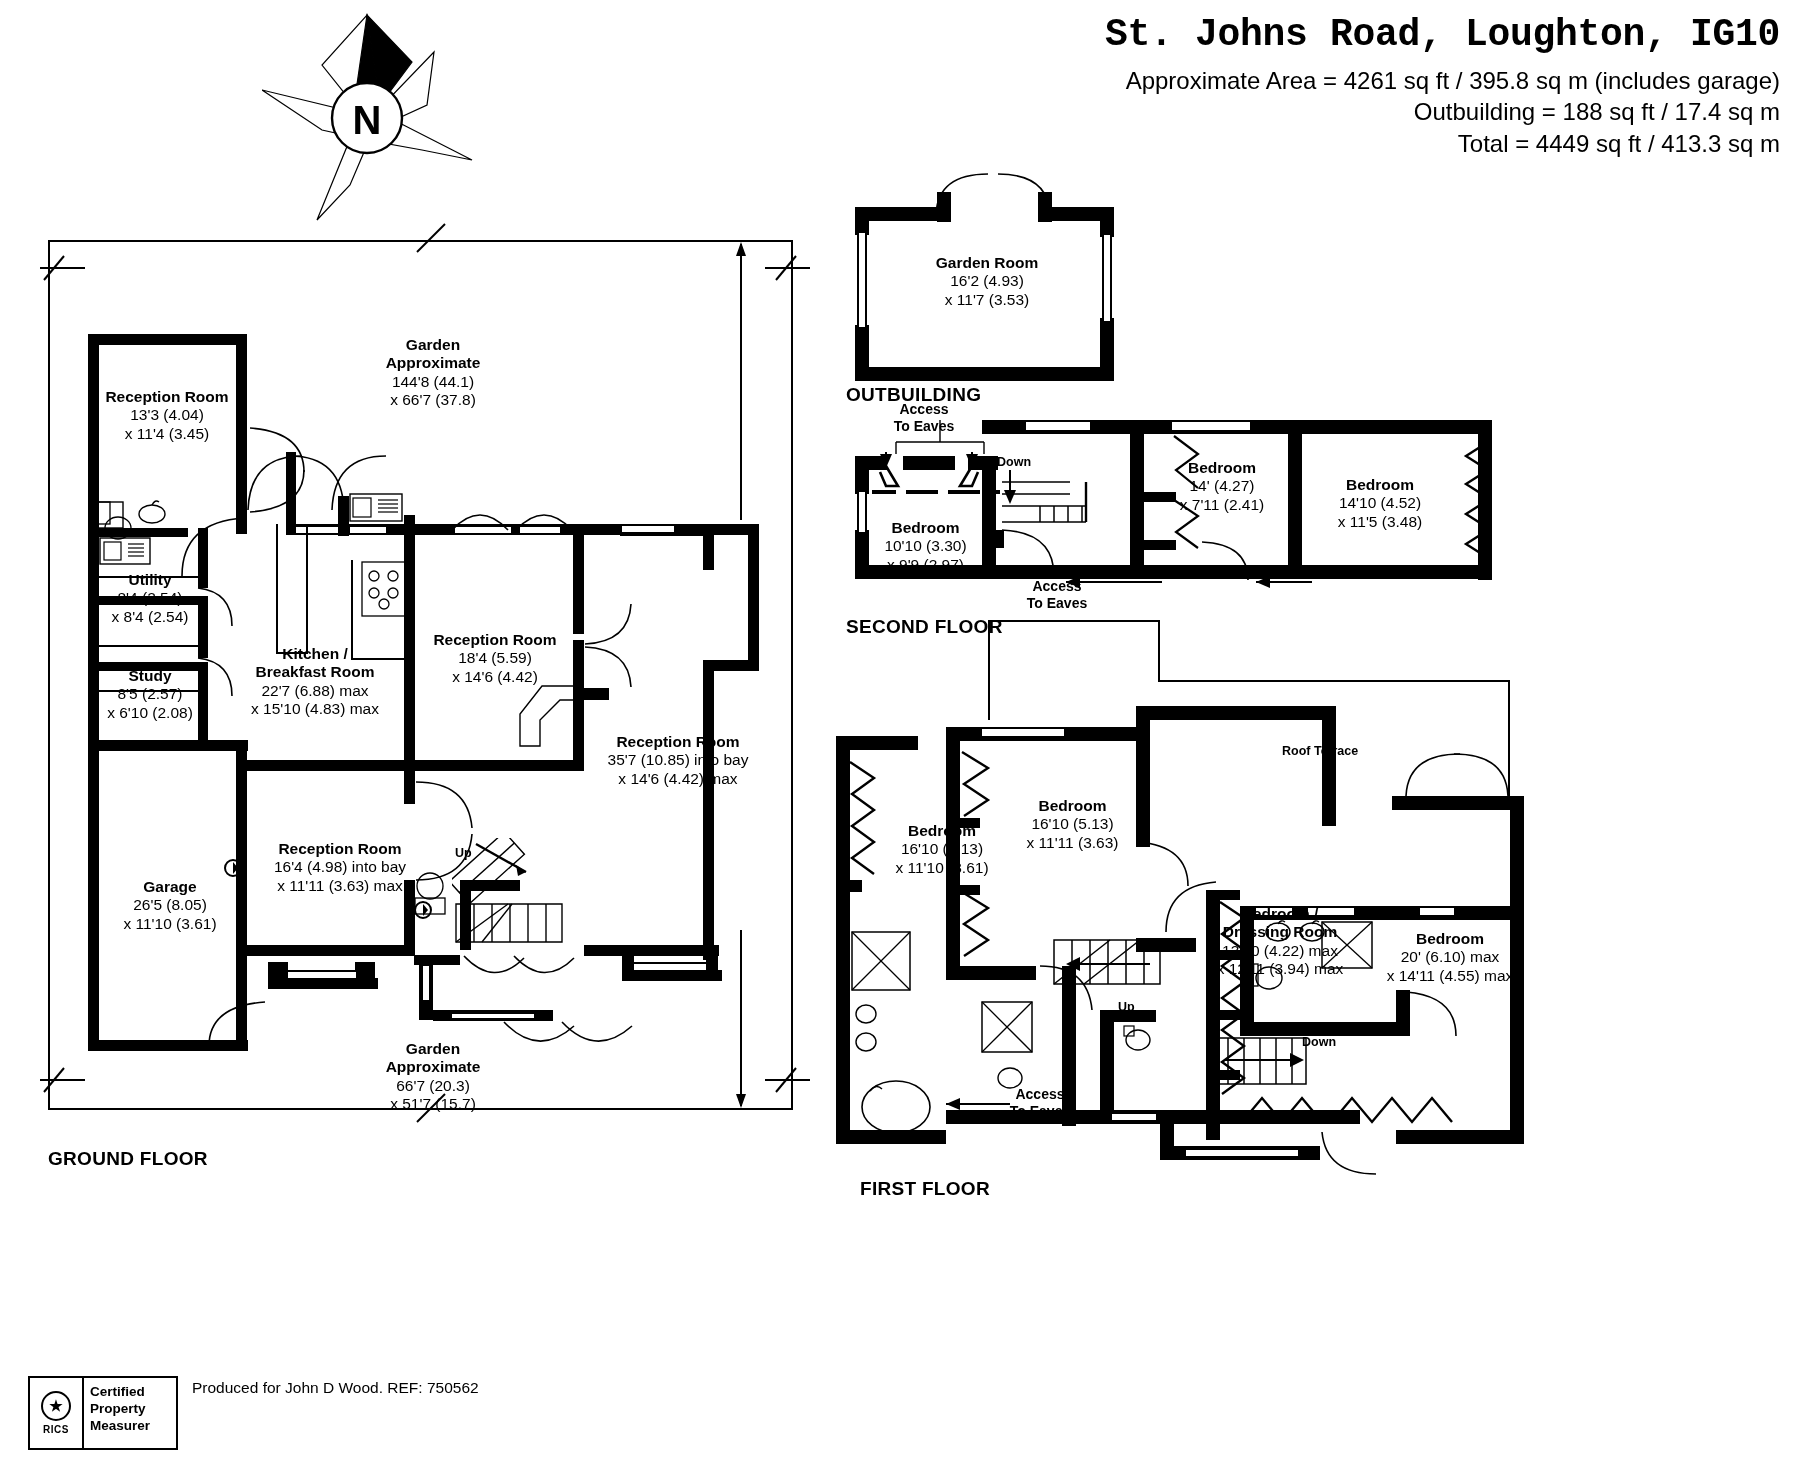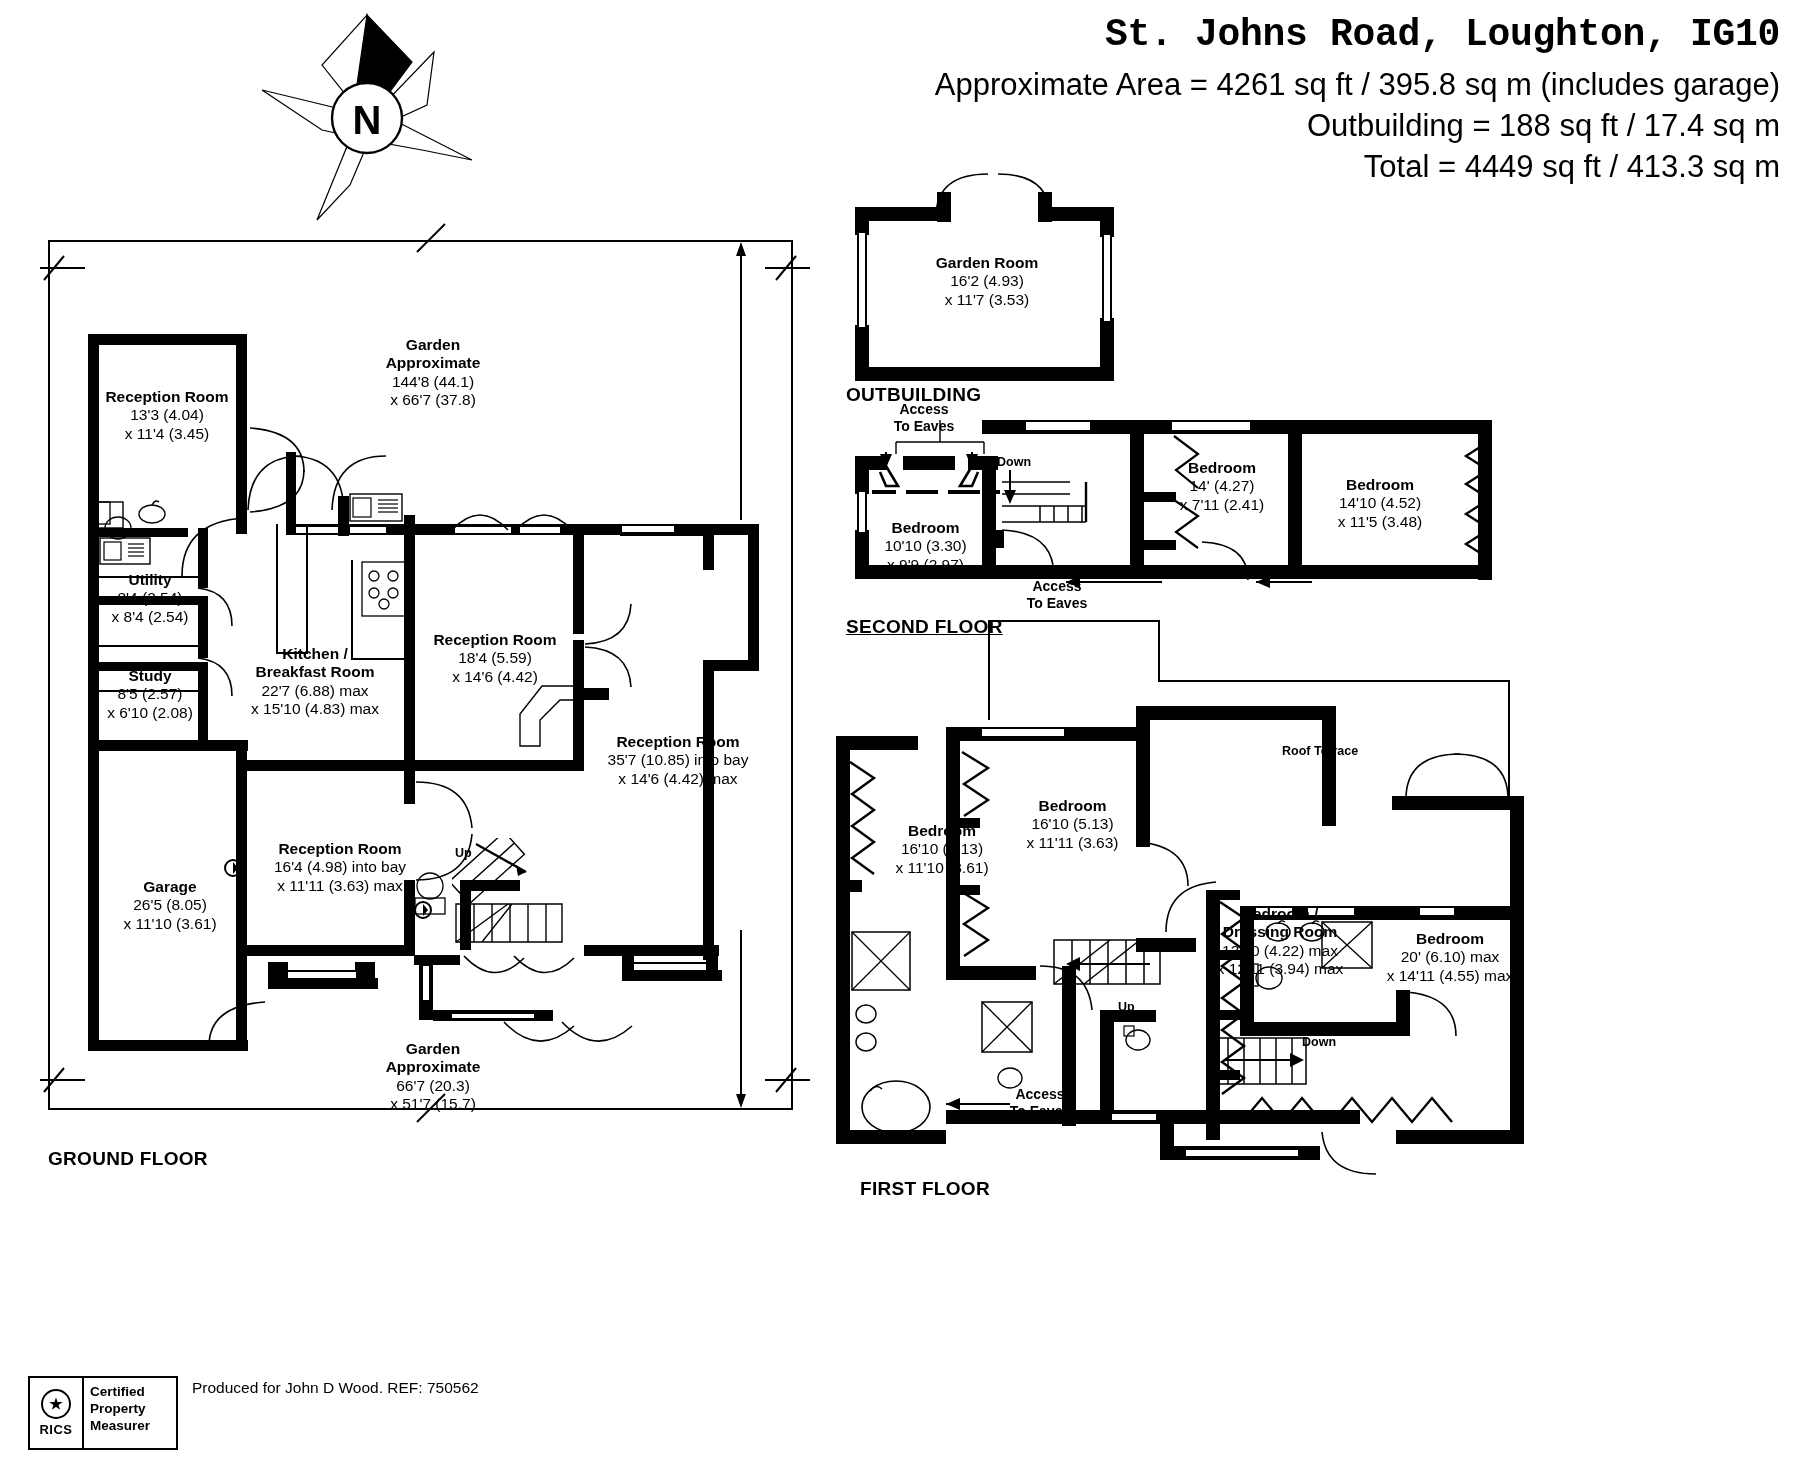--- a/index.html
+++ b/index.html
@@ -16,21 +16,21 @@
   }
   .abs { position: absolute; }
 
   
   #header { position: absolute; right: 20px; top: 14px; text-align: right; }
   #title {
     font-size: 38px; font-weight: bold; letter-spacing: -0.3px;
     line-height: 1.1; white-space: nowrap; font-family: Liberation Mono, monospace;
   }
   .sub {
-    font-size: 31px; line-height: 1.32; white-space: nowrap;
+    font-size: 24px; line-height: 1.32; white-space: nowrap;
     font-weight: normal;
   }
   #subs { margin-top: 9px; }
   #notice { font-size: 17px; margin-top: 9px; }
 
   
   .roomlabel { position: absolute; text-align: center; line-height: 1.18; }
   .roomlabel .nm { font-size: 15.5px; font-weight: bold; white-space: nowrap; }
   .roomlabel .dim { font-size: 15.5px; white-space: nowrap; }
   .floorlabel {
@@ -56,21 +56,21 @@
   #footer { position: absolute; left: 28px; bottom: 16px; display: flex;
             align-items: flex-start; gap: 14px; }
   #rics-box { width: 150px; height: 74px; border: 2px solid #000;
               display: flex; align-items: stretch; }
   #rics-left { width: 52px; display: flex; align-items: center;
                justify-content: center; flex-direction: column; }
   #rics-logo-circle { width: 30px; height: 30px; border-radius: 50%;
                       border: 2.5px solid #000; display: flex;
                       align-items: center; justify-content: center;
                       font-size: 15px; font-weight: bold; }
-  #rics-word { font-size: 13px; font-weight: bold; letter-spacing: 0.5px;
+  #rics-word { font-size: 10px; font-weight: bold; letter-spacing: 0.5px;
                margin-top: 3px; }
   #rics-right { flex: 1; border-left: 2px solid #000; padding: 6px 6px;
                 font-size: 13.5px; font-weight: bold; line-height: 1.25; }
   #disclaimer { font-size: 15.5px; line-height: 1.35; padding-top: 2px;
                 max-width: 660px; }
 
   
   #compass { position: absolute; left: 262px; top: 10px;
              width: 220px; height: 215px; }
 </style>
@@ -547,21 +547,21 @@
 <div class="roomlabel" style="left:1152px; top:459px; width:140px;">
   <div class="nm">Bedroom</div>
   <div class="dim">14' (4.27)</div>
   <div class="dim">x 7'11 (2.41)</div>
 </div>
 <div class="roomlabel" style="left:1305px; top:476px; width:150px;">
   <div class="nm">Bedroom</div>
   <div class="dim">14'10 (4.52)</div>
   <div class="dim">x 11'5 (3.48)</div>
 </div>
-<div class="floorlabel" style="left:846px; top:616px;text-decoration:underline;">SECOND FLOOR</div>
+<div class="floorlabel" style="left:846px; top:616px;">SECOND FLOOR</div>
 
 <div>
 
   <div class="thin" style="left:988px; top:620px; width:172px; height:2.4px;"></div>
   <div class="thin" style="left:988px; top:620px; width:2.4px; height:100px;"></div>
   <div class="thin" style="left:1158px; top:620px; width:2.4px; height:62px;"></div>
   <div class="thin" style="left:1158px; top:680px; width:352px; height:2.4px;"></div>
   <div class="thin" style="left:1508px; top:680px; width:2.4px; height:120px;"></div>
 
   <div class="w" style="left:836px; top:736px; width:82px; height:14px;"></div>

